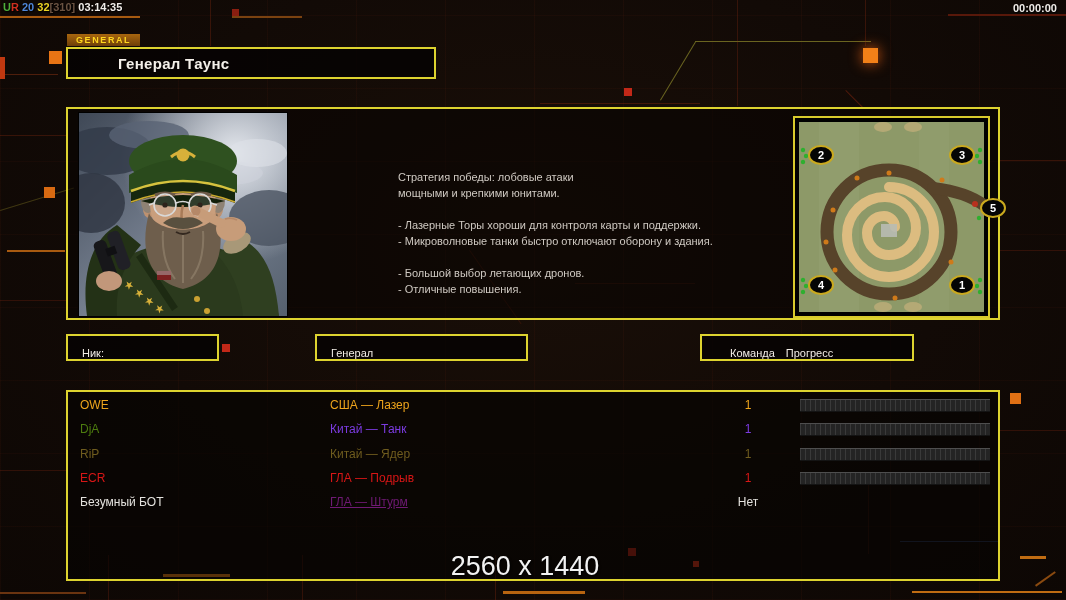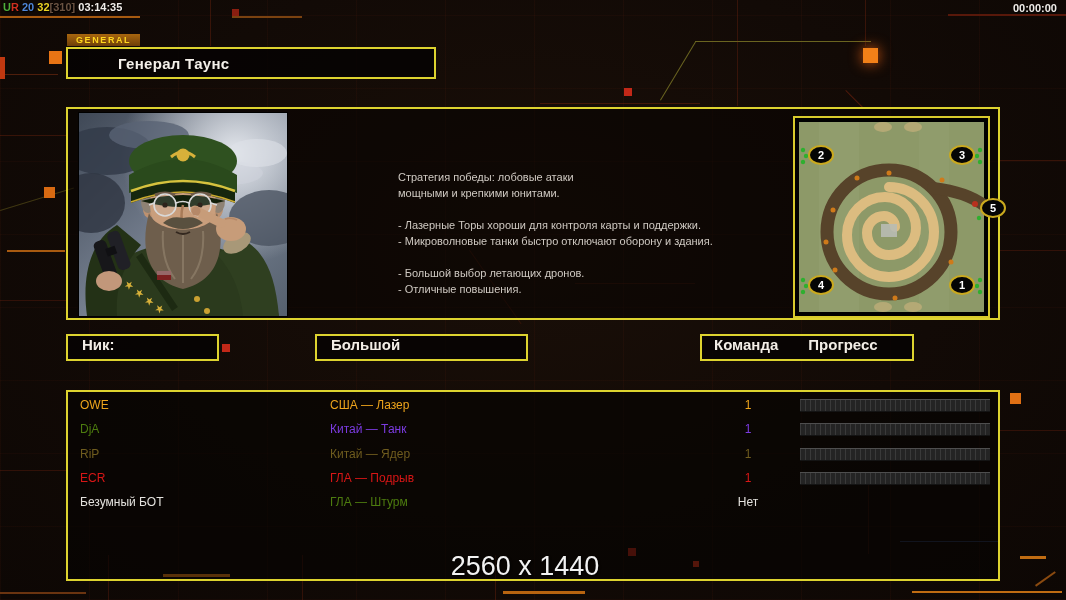--- a/index.html
+++ b/index.html
@@ -32,24 +32,24 @@
   .titlebox .t{position:absolute;left:12px;top:6px;font-size:15px;font-weight:bold;color:#f4f0ea;letter-spacing:0.3px;margin-left:38px;}
   .mainpanel{left:66px;top:107px;width:934px;height:213px;}
   .portrait{left:11px;top:4px;width:208px;height:203px;outline:1px solid #000;}
   .desc{
     left:330px;top:60px;width:390px;
     font-size:11px;line-height:16px;color:#cfc9c2;white-space:pre-line;
   }
   .mapframe{left:725px;top:7px;width:197px;height:202px;border:2px solid #d8ca2c;background:#000;padding:4px;}
   .mapframe svg{overflow:visible;display:block;}
   .hdrbox{position:absolute;border:2px solid #ddd32f;background:rgba(5,3,2,0.8);box-sizing:border-box;
-    display:flex;align-items:flex-start;font-size:15px;font-weight:bold;color:#f2ede6;}
+    display:flex;align-items:flex-end;font-size:11px;font-weight:normal;color:#f2ede6;}
   .hdr-nick{left:66px;top:334px;width:153px;height:27px;padding-left:14px;}
   .hdr-gen{left:315px;top:334px;width:213px;height:27px;padding-left:14px;}
-  .hdr-team{left:700px;top:334px;width:214px;height:27px;padding-left:12px;gap:30px;}
+  .hdr-team{left:700px;top:334px;width:214px;height:27px;padding-left:28px;gap:11px;}
   .players{left:66px;top:362px;width:934px;height:191px;background:rgba(5,3,2,0.6);margin-top:28px;}
   .prow{position:absolute;left:0;right:0;height:24px;font-size:12px;}
   .c-nick{position:absolute;left:12px;top:4px;}
   .c-gen{position:absolute;left:262px;top:4px;}
   .c-team{position:absolute;left:640px;top:4px;width:80px;text-align:center;}
   .c-bar{
     position:absolute;left:732px;top:5px;width:190px;height:11px;
     background:repeating-linear-gradient(90deg,#3a3a3a 0 1px,#242424 1px 5px);
     border-top:1px solid #4e4e4e;border-bottom:1px solid #141414;
   }
@@ -266,21 +266,21 @@
           </g>
       </g>
     </svg>
   </div>
 </div>
 
 <div class="hdrbox hdr-nick">
     <span>Ник:</span>
   </div>
 <div class="hdrbox hdr-gen">
-    <span>Большой</span>
+    <span>Генерал</span>
   </div>
 <div class="hdrbox hdr-team">
   <span>Команда</span>
   <span>Прогресс</span>
 </div>
 
 <div class="abs box players">
   <div>
       <div class="prow" style="top: 2px;">
         <span class="c-nick" style="color: rgb(237, 164, 28);">OWE</span>
@@ -301,19 +301,19 @@
         <div class="c-bar"></div>
       </div>
       <div class="prow" style="top: 74.9px; padding-left: 16px;">
         <span class="c-nick" style="color: rgb(216, 22, 22);">ECR</span>
         <span class="c-gen" style="color: rgb(216, 22, 22);">ГЛА — Подрыв</span>
         <span class="c-team" style="color: rgb(216, 22, 22);">1</span>
         <div class="c-bar"></div>
       </div>
       <div class="prow" style="top: 99.2px;">
         <span class="c-nick" style="color: rgb(228, 226, 222);">Безумный БОТ</span>
-        <span class="c-gen" style="color: #4d7c0f;">ГЛА — Штурм</span>
+        <span class="c-gen" style="color: #701a75; text-decoration: underline;">ГЛА — Штурм</span>
         <span class="c-team" style="color: rgb(228, 226, 222);">Нет</span>
       </div>
     </div>
 </div>
 
 <div class="abs footer-res">2560 x 1440</div>
 
 </body></html>

